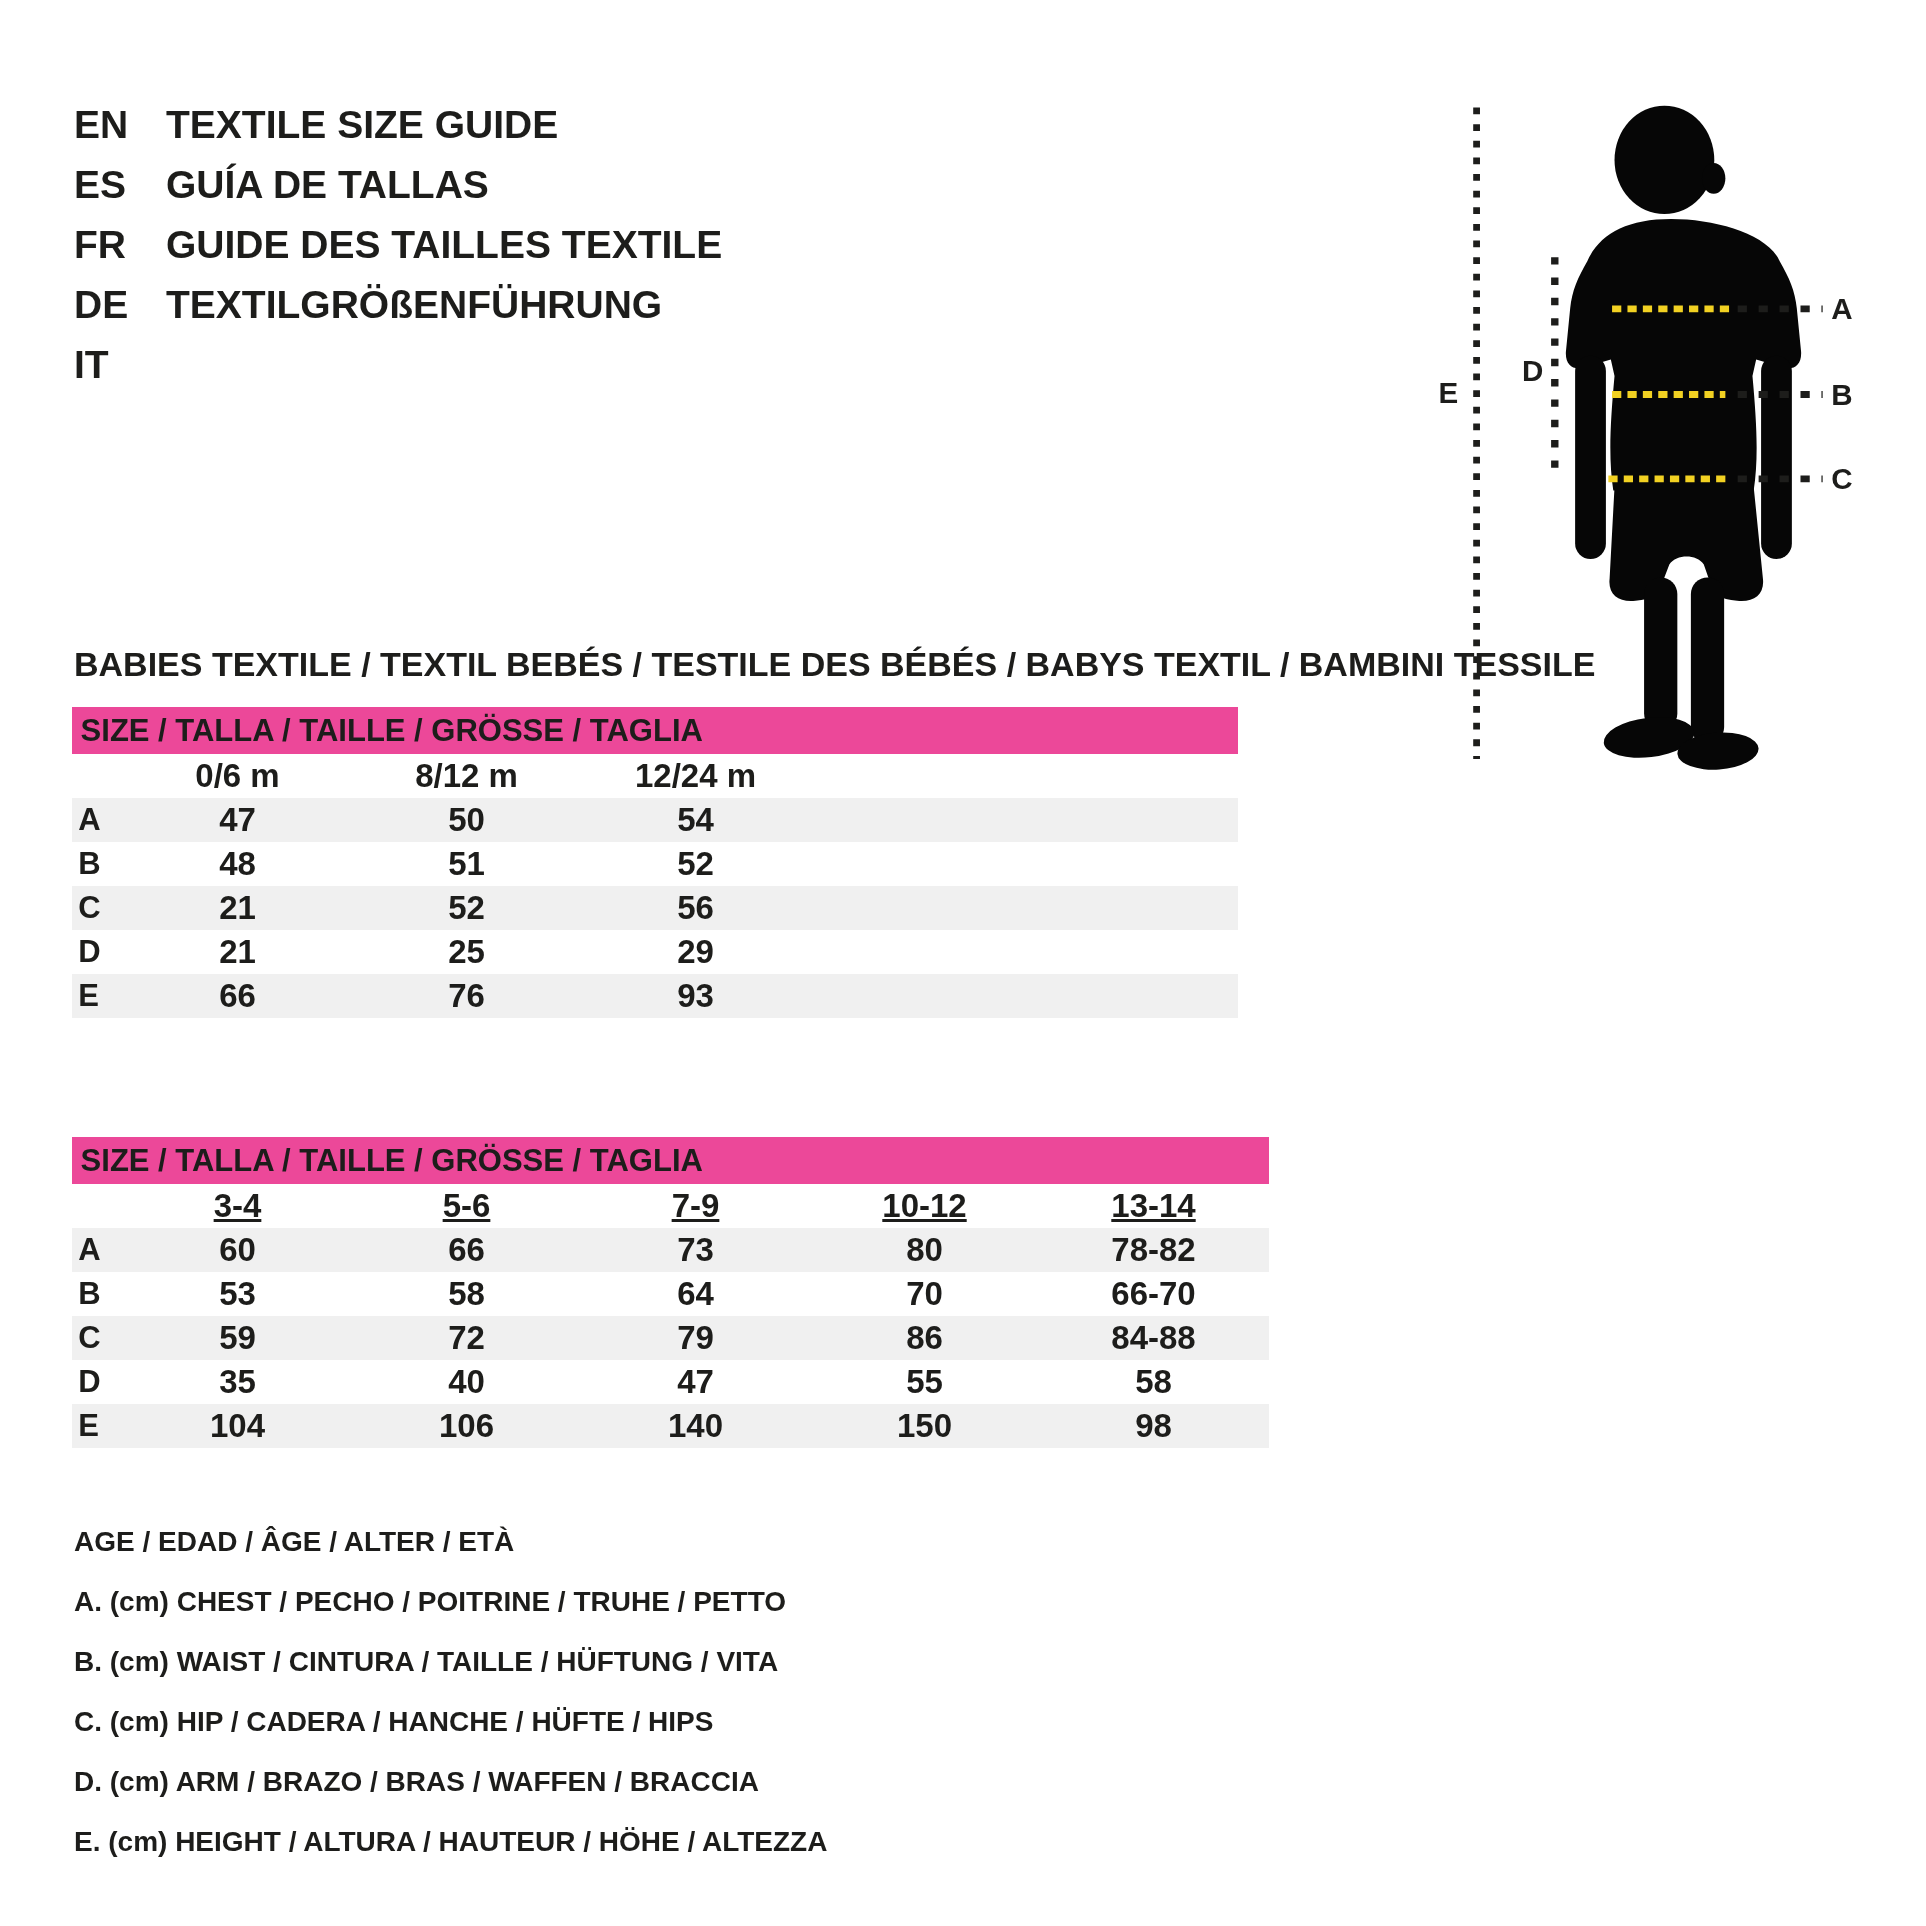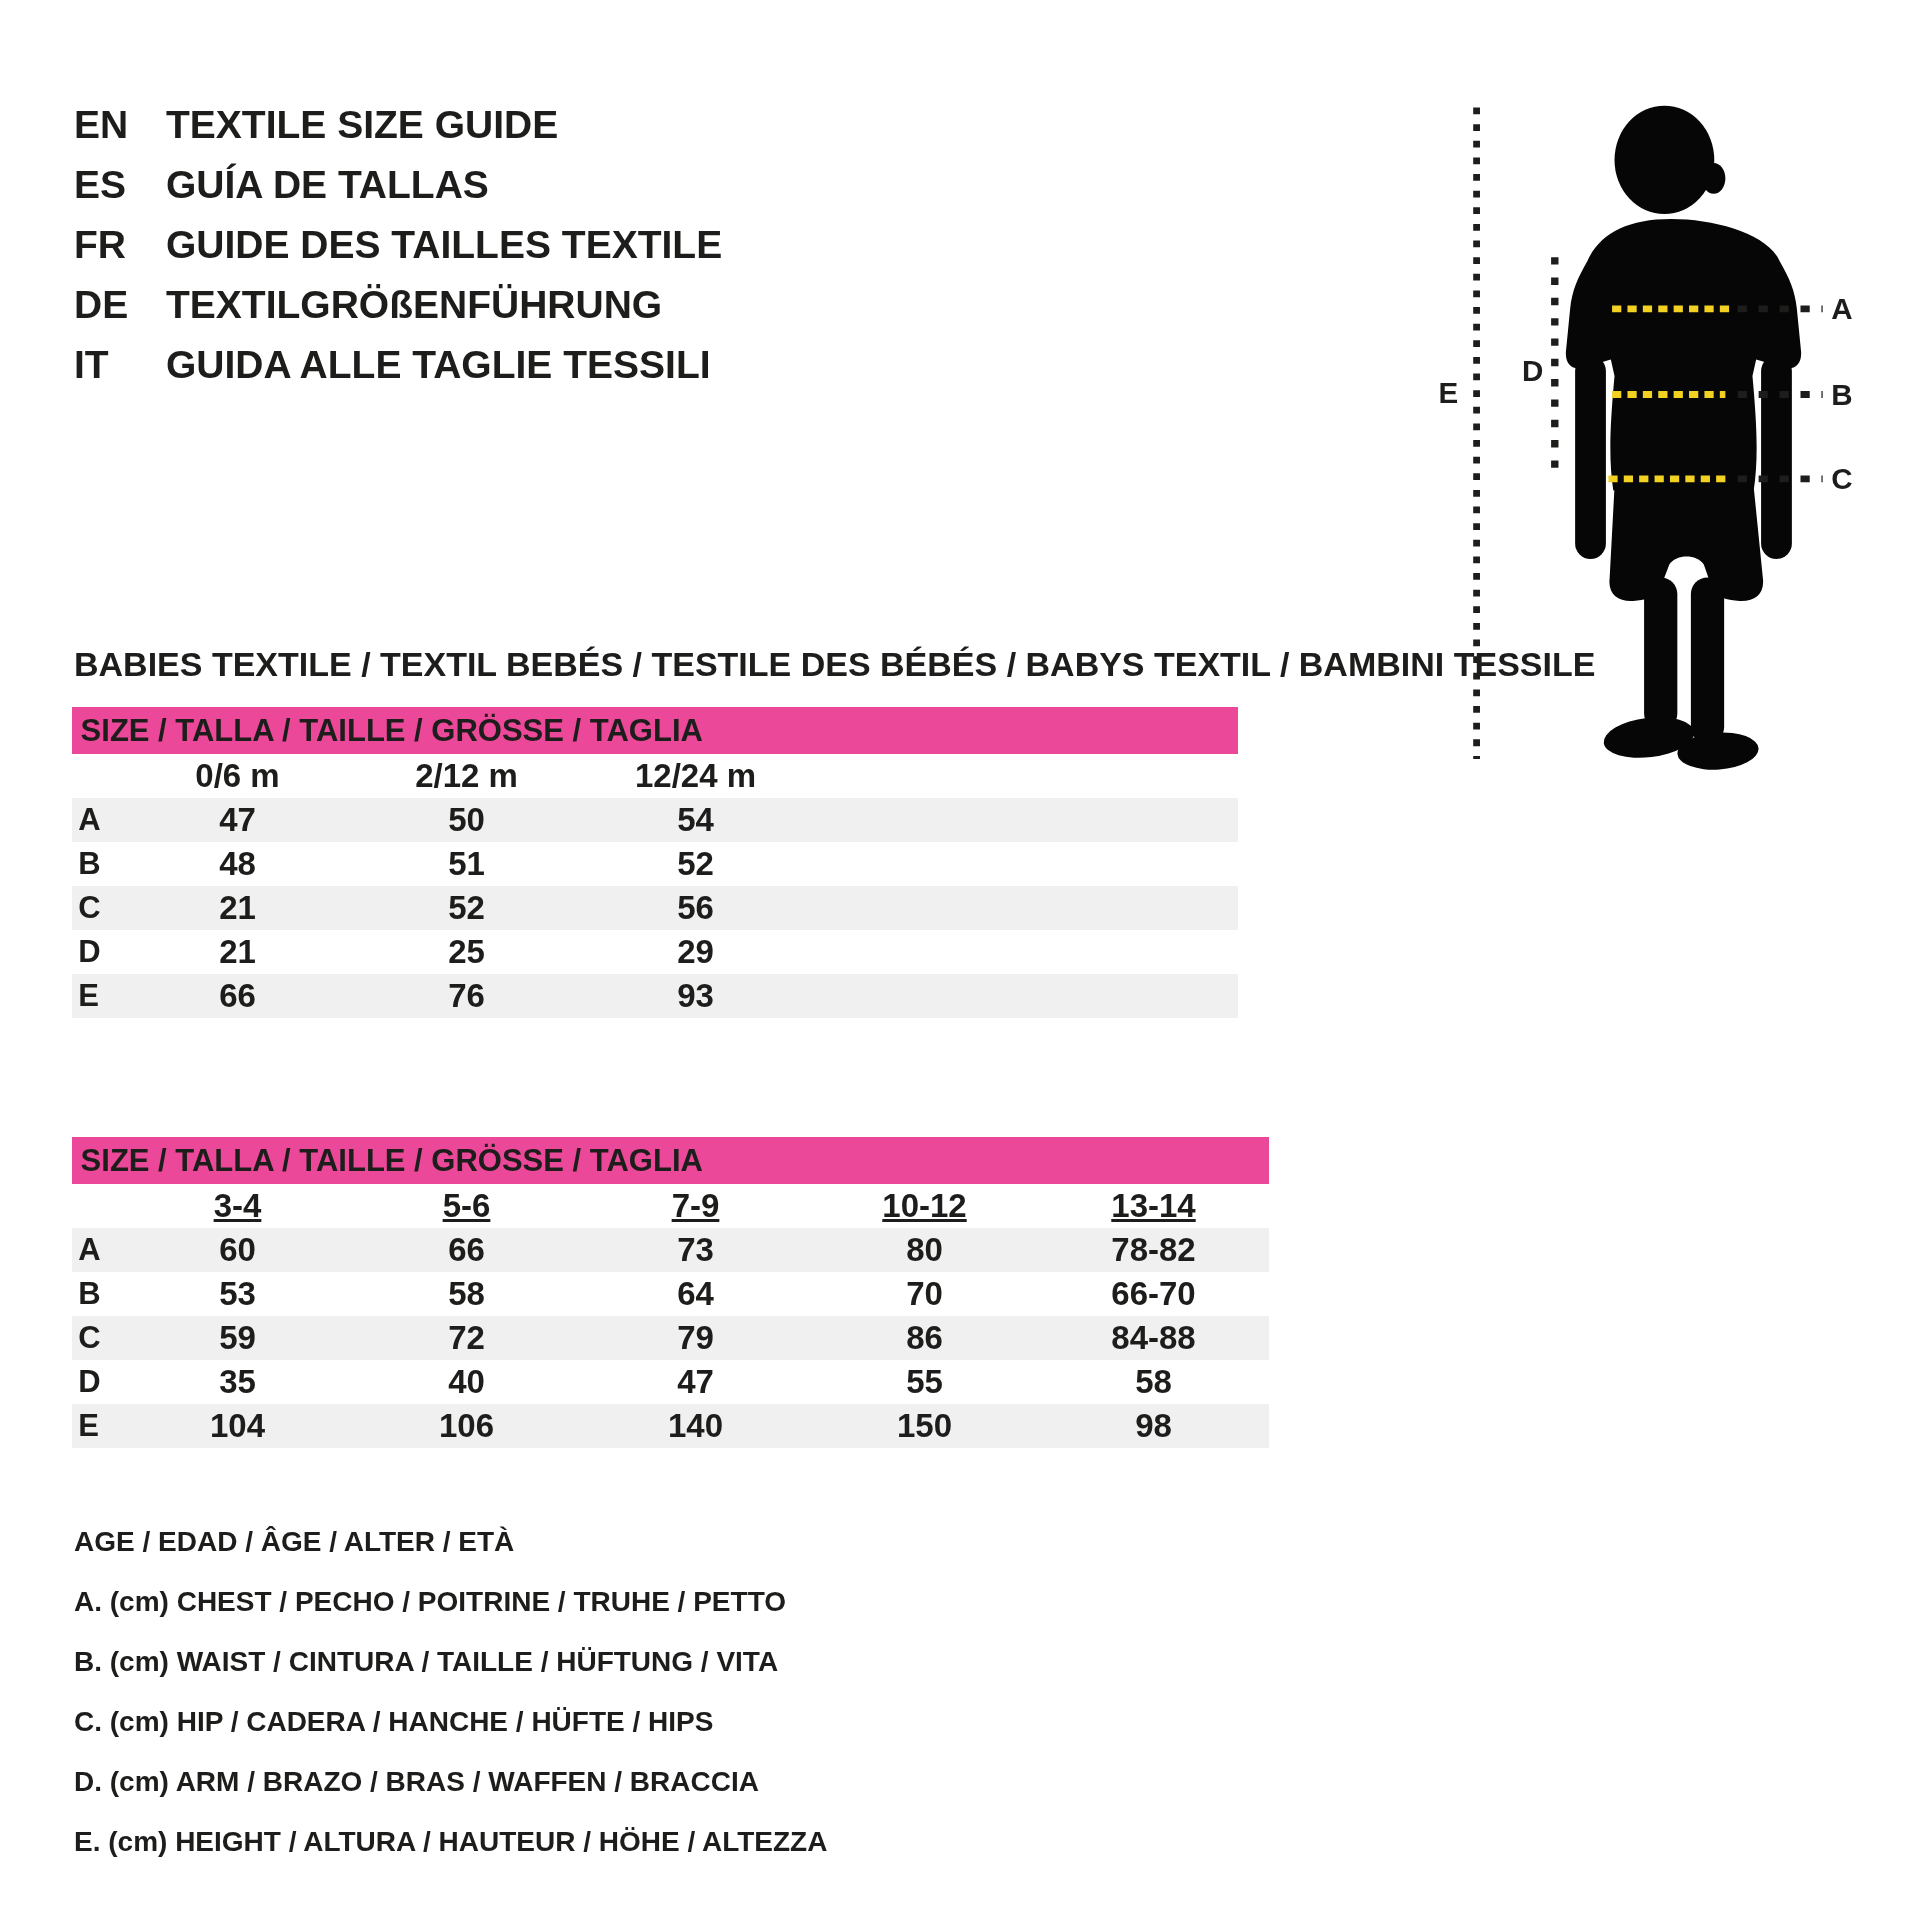--- a/index.html
+++ b/index.html
@@ -53,21 +53,20 @@
     <div class="lang-row">
       <span class="lang-code">FR</span>
       <span>GUIDE DES TAILLES TEXTILE</span>
     </div>
     <div class="lang-row">
       <span class="lang-code">DE</span>
       <span>TEXTILGRÖßENFÜHRUNG</span>
     </div>
     <div class="lang-row">
       <span class="lang-code">IT</span>
-      <span>GUIDA ALLE TAGLIE TESSILI</span>
     </div>
   </div>
 
   <svg class="figure" viewBox="0 0 740 1140">
     <g fill="#060606">
       <ellipse cx="421" cy="120" rx="81" ry="88"></ellipse>
       <ellipse cx="501" cy="150" rx="19" ry="25"></ellipse>
       <path d="M432 216 C360 216 316 240 296 284 C280 312 271 332 268 361 L261 432 C260 453 273 462 290 457 L334 444 L340 471 C333 548 330 604 338 657 L566 657 C574 604 571 548 564 471 L570 444 L614 457 C631 462 644 453 643 432 L636 361 C633 332 624 312 608 284 C588 240 504 216 432 216 Z"></path>
       <rect x="276" y="438" width="50" height="330" rx="25"></rect>
       <rect x="578" y="438" width="50" height="330" rx="25"></rect>
@@ -97,21 +96,21 @@
 
   <div class="sec-title babies">BABIES TEXTILE / TEXTIL BEBÉS / TESTILE DES BÉBÉS / BABYS TEXTIL / BAMBINI TESSILE</div>
 
   <div class="sizetable babies">
     <div class="bar">
       <span>SIZE / TALLA / TAILLE / GRÖSSE / TAGLIA</span>
     </div>
     <div class="grid-b colhead">
       <span class="rlabel"></span>
       <span class="cell">0/6 m</span>
-      <span class="cell">2/12 m</span>
+      <span class="cell">8/12 m</span>
       <span class="cell">12/24 m</span>
       <span></span>
     </div>
     <div class="grid-b trow stripe">
       <span class="rlabel">A</span>
       <span class="cell">47</span>
       <span class="cell">50</span>
       <span class="cell">54</span>
       <span></span>
     </div>

